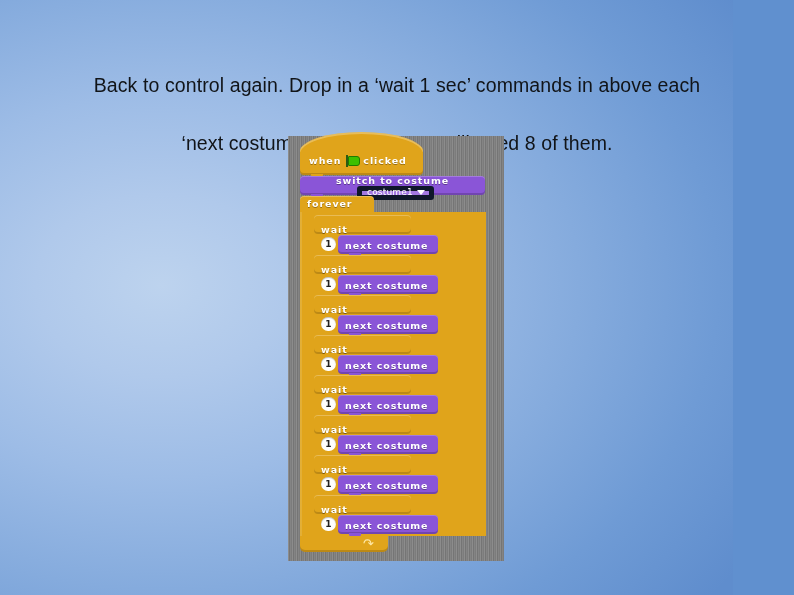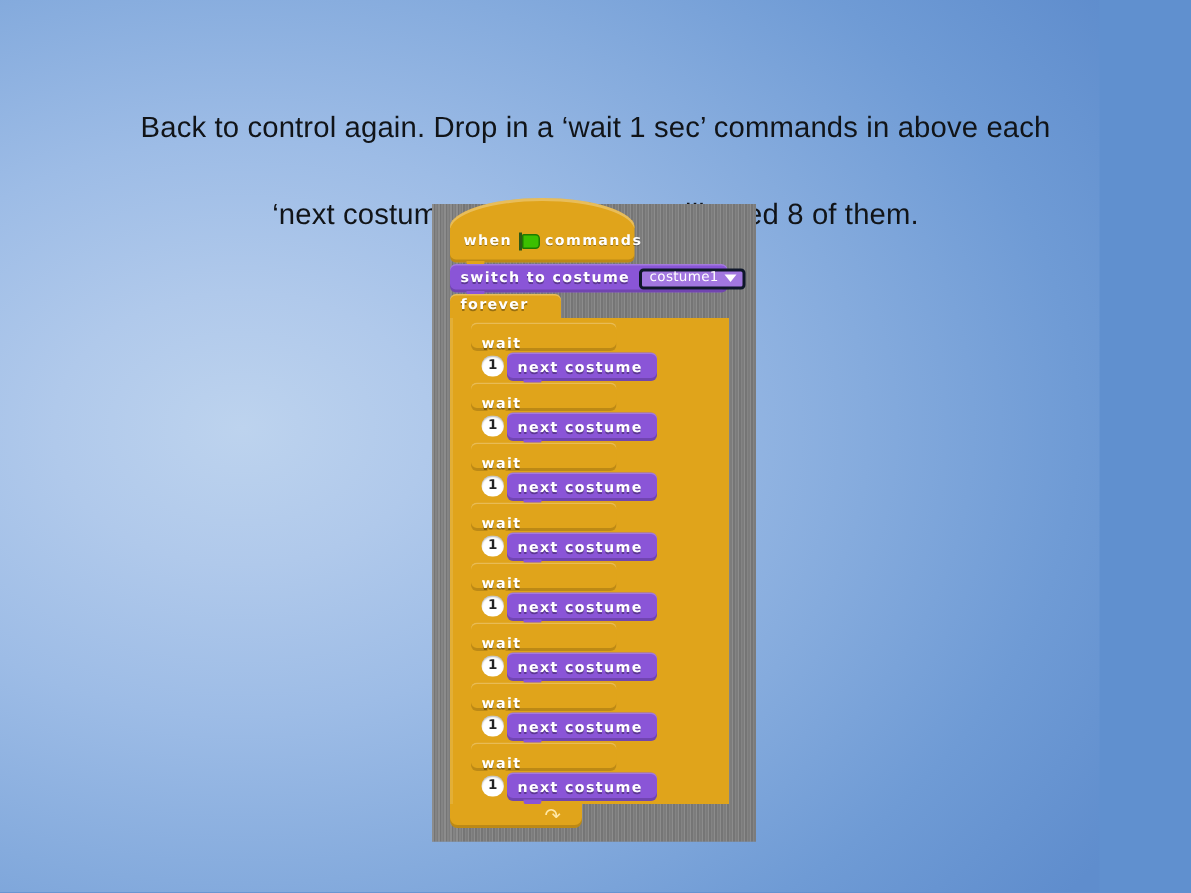--- a/index.html
+++ b/index.html
@@ -152,27 +152,27 @@
     box-shadow: inset 0 -2px 0 rgba(0,0,0,0.18),
                 inset 0 1px 0 rgba(255,255,255,0.22);
     display: flex;
     align-items: center;
     padding: 0 7px;
     box-sizing: border-box;
     margin-top: 1px;
   }
   .looks-block .notch { background: #8a55d7; }
 
-  .switch-block { width: 185px; }
+  .switch-block { width: 185px; flex-direction: column; }
   .next-costume-block { width: 100px; margin-left: 24px; }
 
   .dropdown {
     margin-left: 6px;
     background: #a277e0;
-    border: 2px solid #0f172a;
+    border: 5px solid #0f172a;
     border-radius: 3px;
     padding: 1px 4px 1px 5px;
     display: flex;
     align-items: center;
     gap: 4px;
     height: 14px;
     box-sizing: border-box;
   }
   .dropdown .dd-text {
     font-family: "DejaVu Sans", sans-serif;
@@ -283,21 +283,21 @@
     <div class="blocks-root">
 
       <div class="hat-block">
         <div class="hat-cap"></div>
         <div class="hat-inner">
           <span class="blk-label">when</span>
           <span class="flag-icon">
             <span class="pole"></span>
             <span class="cloth"></span>
           </span>
-          <span class="blk-label">commands</span>
+          <span class="blk-label">clicked</span>
         </div>
         <span class="notch"></span>
       </div>
 
       <div class="looks-block switch-block">
         <span class="blk-label">switch to costume</span>
         <span class="dropdown">
           <span class="dd-text">costume1</span>
           <span class="dd-arrow"></span>
         </span>

